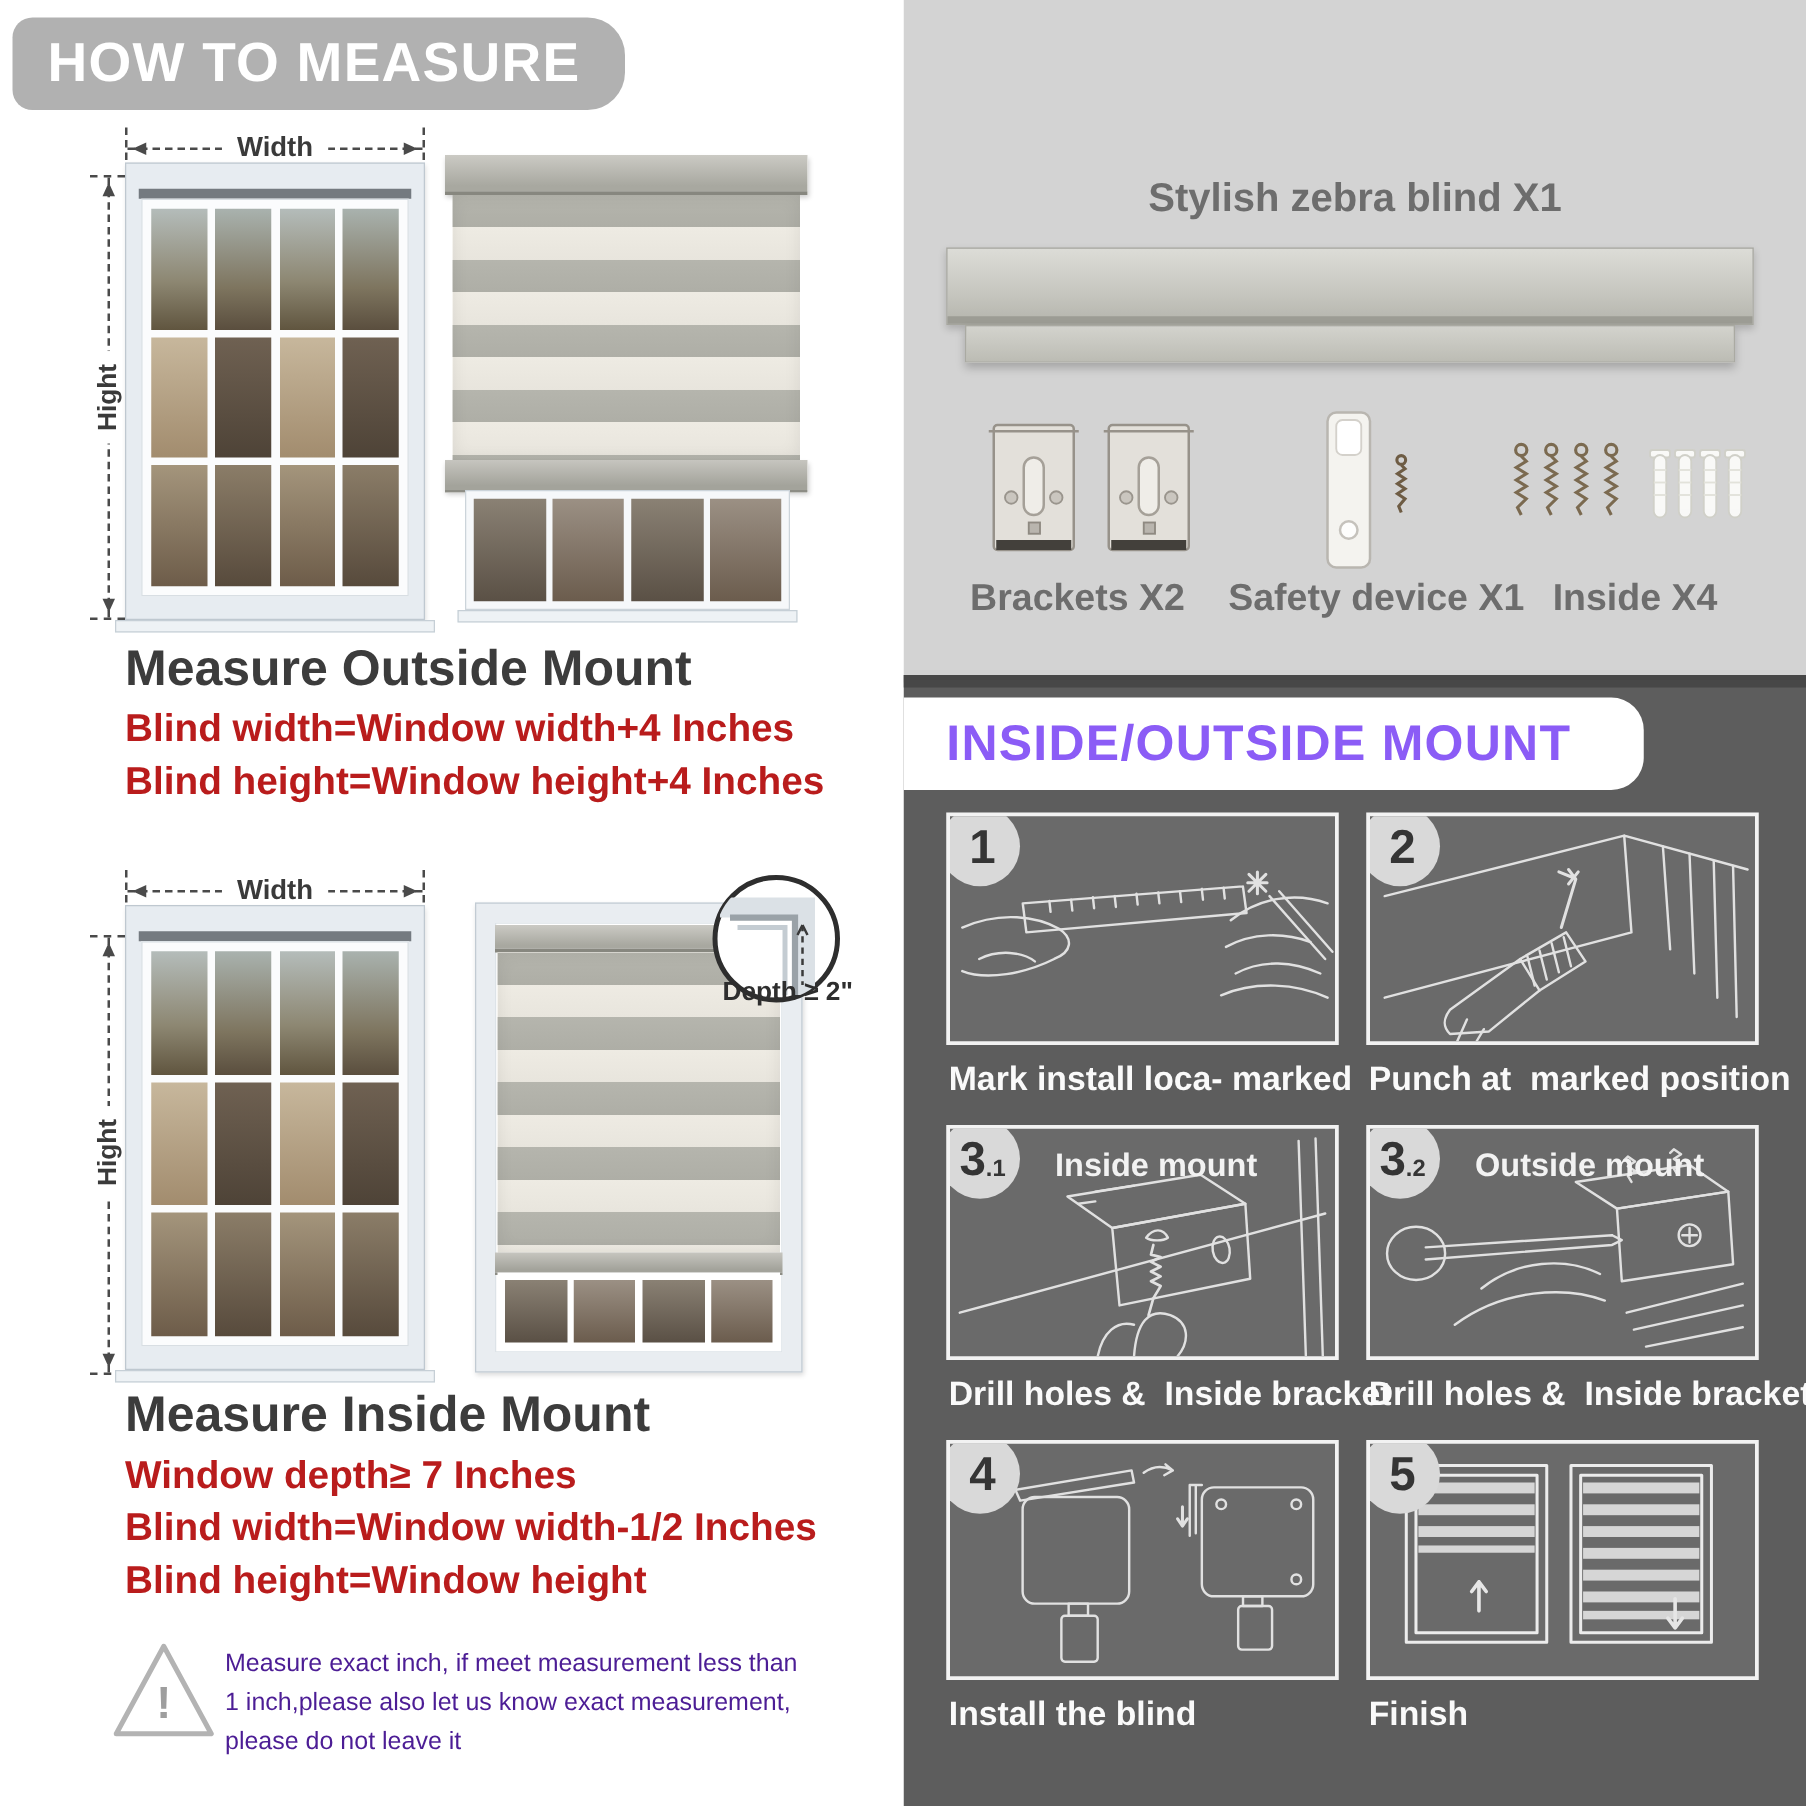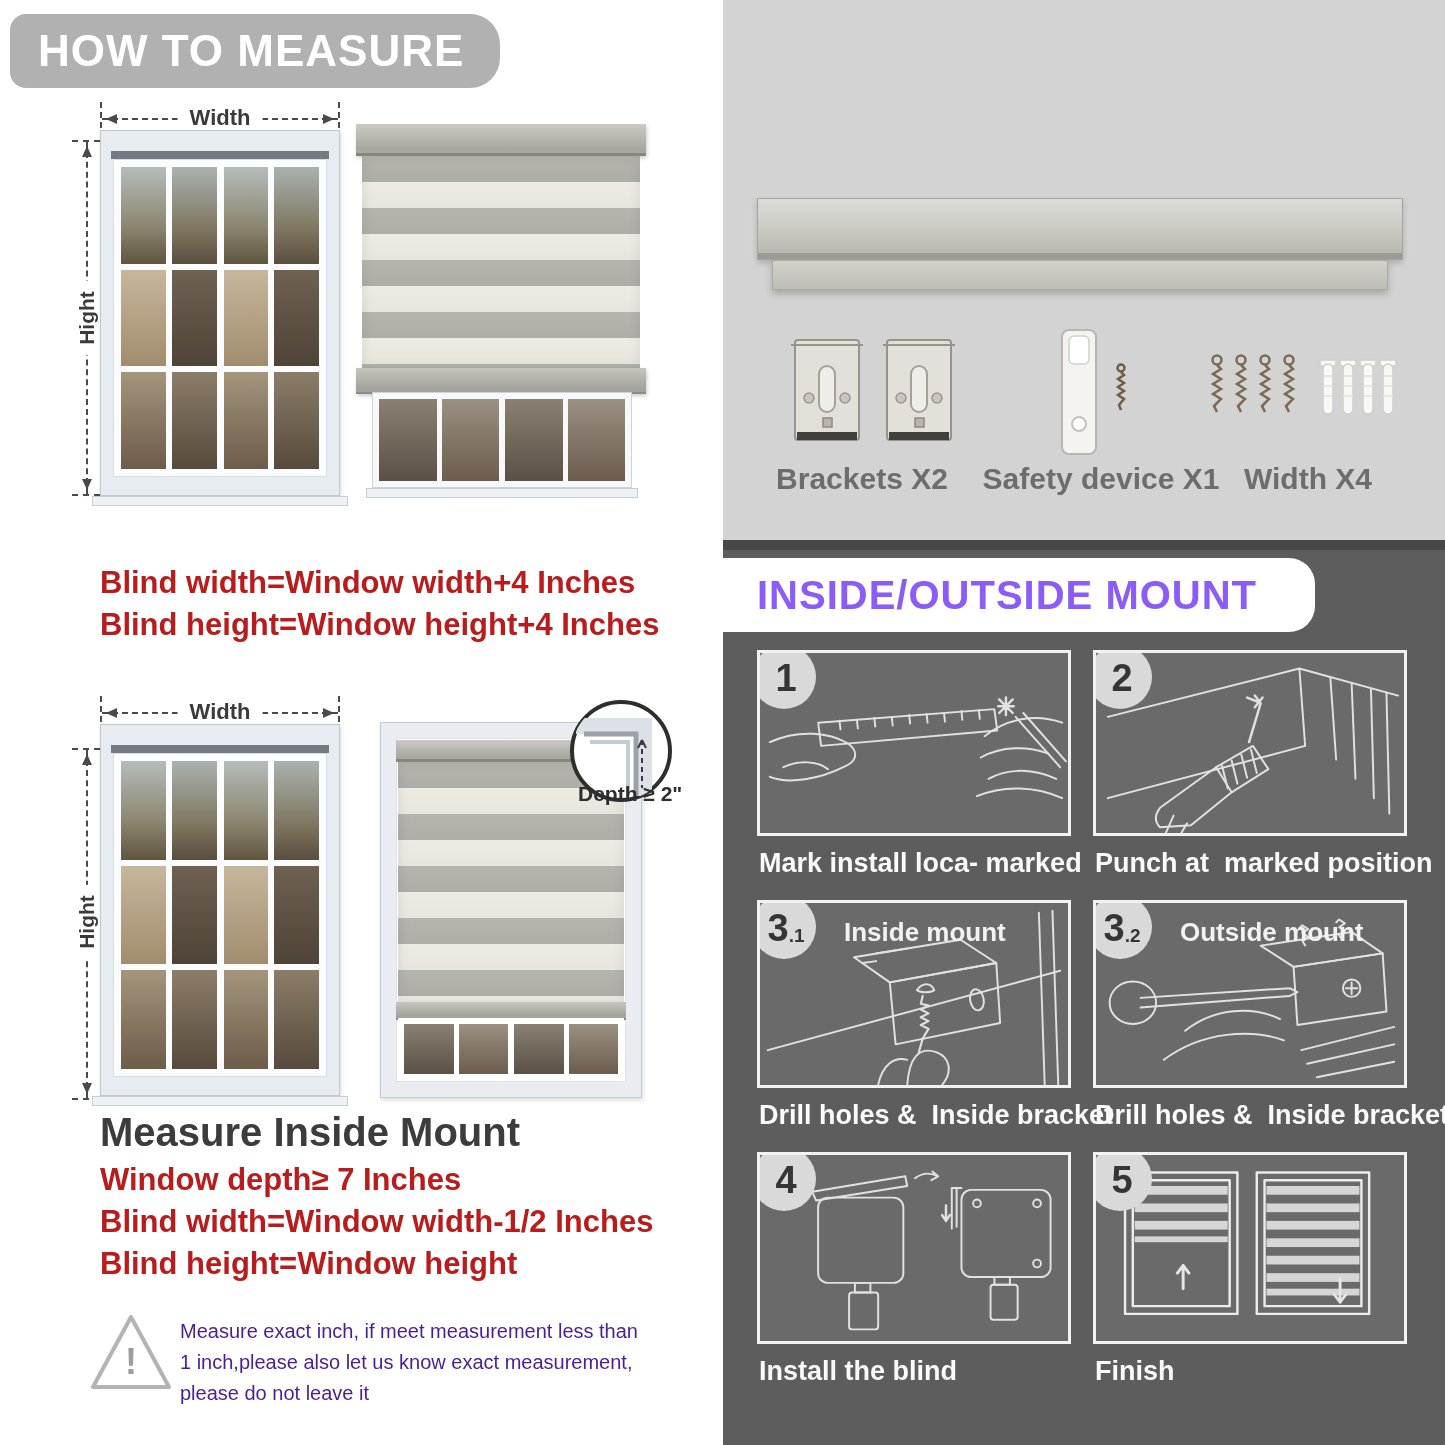--- a/index.html
+++ b/index.html
@@ -141,20 +141,21 @@
         <div></div>
         <div></div>
       </div>
     <div class="mini-pane">
         <div></div>
         <div></div>
       </div>
   </div>
   <div class="sill" style="left:366px;top:488px;width:272px;height:10px;"></div>
 
+  <div class="title-l" style="left:100px;top:513px;">Measure Outside Mount</div>
   <div class="body-l" style="left:100px;top:565px;">Blind width=Window width+4 Inches</div>
   <div class="body-l" style="left:100px;top:607px;">Blind height=Window height+4 Inches</div>
 
   <div class="guide-v" style="left:100px;top:696px;"></div>
   <div class="guide-v" style="left:338px;top:696px;"></div>
   <div class="dim-w" style="left:102px;top:712px;width:236px;">
     <span class="lbl">Width</span>
   </div>
   <div class="tick-h" style="left:72px;top:748px;"></div>
   <div class="tick-h" style="left:72px;top:1098px;"></div>
@@ -223,20 +224,21 @@
   <div class="body-l" style="left:100px;top:1204px;">Blind width=Window width-1/2 Inches</div>
   <div class="body-l" style="left:100px;top:1246px;">Blind height=Window height</div>
 
   <svg class="abs" style="left:88px;top:1310px;" width="86" height="86" viewBox="0 0 86 86">
     <path d="M43,7 L81,77 L5,77 Z" fill="none" stroke="#b3b3b3" stroke-width="4" stroke-linejoin="round"></path>
     <text x="43" y="64" text-anchor="middle" font-size="36" font-weight="bold" fill="#9e9e9e" font-family="Liberation Sans, sans-serif">!</text>
   </svg>
   <div class="warn-text" style="left:180px;top:1316px;">Measure exact inch, if meet measurement less than 1 inch,please also let us know exact measurement, please do not leave it</div>
 
   <div class="sec-included">
+    <div class="prod-label" style="left:0;top:140px;">Stylish zebra blind X1</div>
     <div class="headrail" style="left:34px;top:198px;width:646px;height:62px;"></div>
     <div class="valance" style="left:49px;top:260px;width:616px;height:30px;"></div>
 
     <svg class="abs" style="left:34px;top:328px;" width="646" height="132" viewBox="0 0 646 132">
       <defs>
         <g id="bk">
           <rect x="0" y="0" width="64" height="100" rx="3" fill="#e3e0da" stroke="#97928a" stroke-width="2"></rect>
           <line x1="-4" y1="5" x2="68" y2="5" stroke="#97928a" stroke-width="2"></line>
           <rect x="24" y="26" width="16" height="46" rx="8" fill="#efede8" stroke="#a5a098" stroke-width="2"></rect>
           <circle cx="14" cy="58" r="5" fill="#cac6bf" stroke="#9a958d" stroke-width="1.5"></circle>
@@ -278,21 +280,21 @@
           <use href="#an" x="566" y="32"></use>
             <use href="#an" x="586" y="32"></use>
           <use href="#an" x="606" y="32"></use>
             <use href="#an" x="626" y="32"></use>
         </g>
       </g>
     </svg>
 
     <div class="inc-label" style="left:44px;top:462px;width:190px;">Brackets X2</div>
     <div class="inc-label" style="left:258px;top:462px;width:240px;">Safety device X1</div>
-    <div class="inc-label" style="left:500px;top:462px;width:170px;">Width X4</div>
+    <div class="inc-label" style="left:500px;top:462px;width:170px;">Inside X4</div>
   </div>
 
   <div class="sec-mount">
     <div class="hdr-mount">
       <span>INSIDE/OUTSIDE MOUNT</span>
     </div>
   </div>
 
   <div class="panel" style="left:757px;top:650px;width:314px;height:186px;">
     <svg class="art" viewBox="0 0 314 186">

